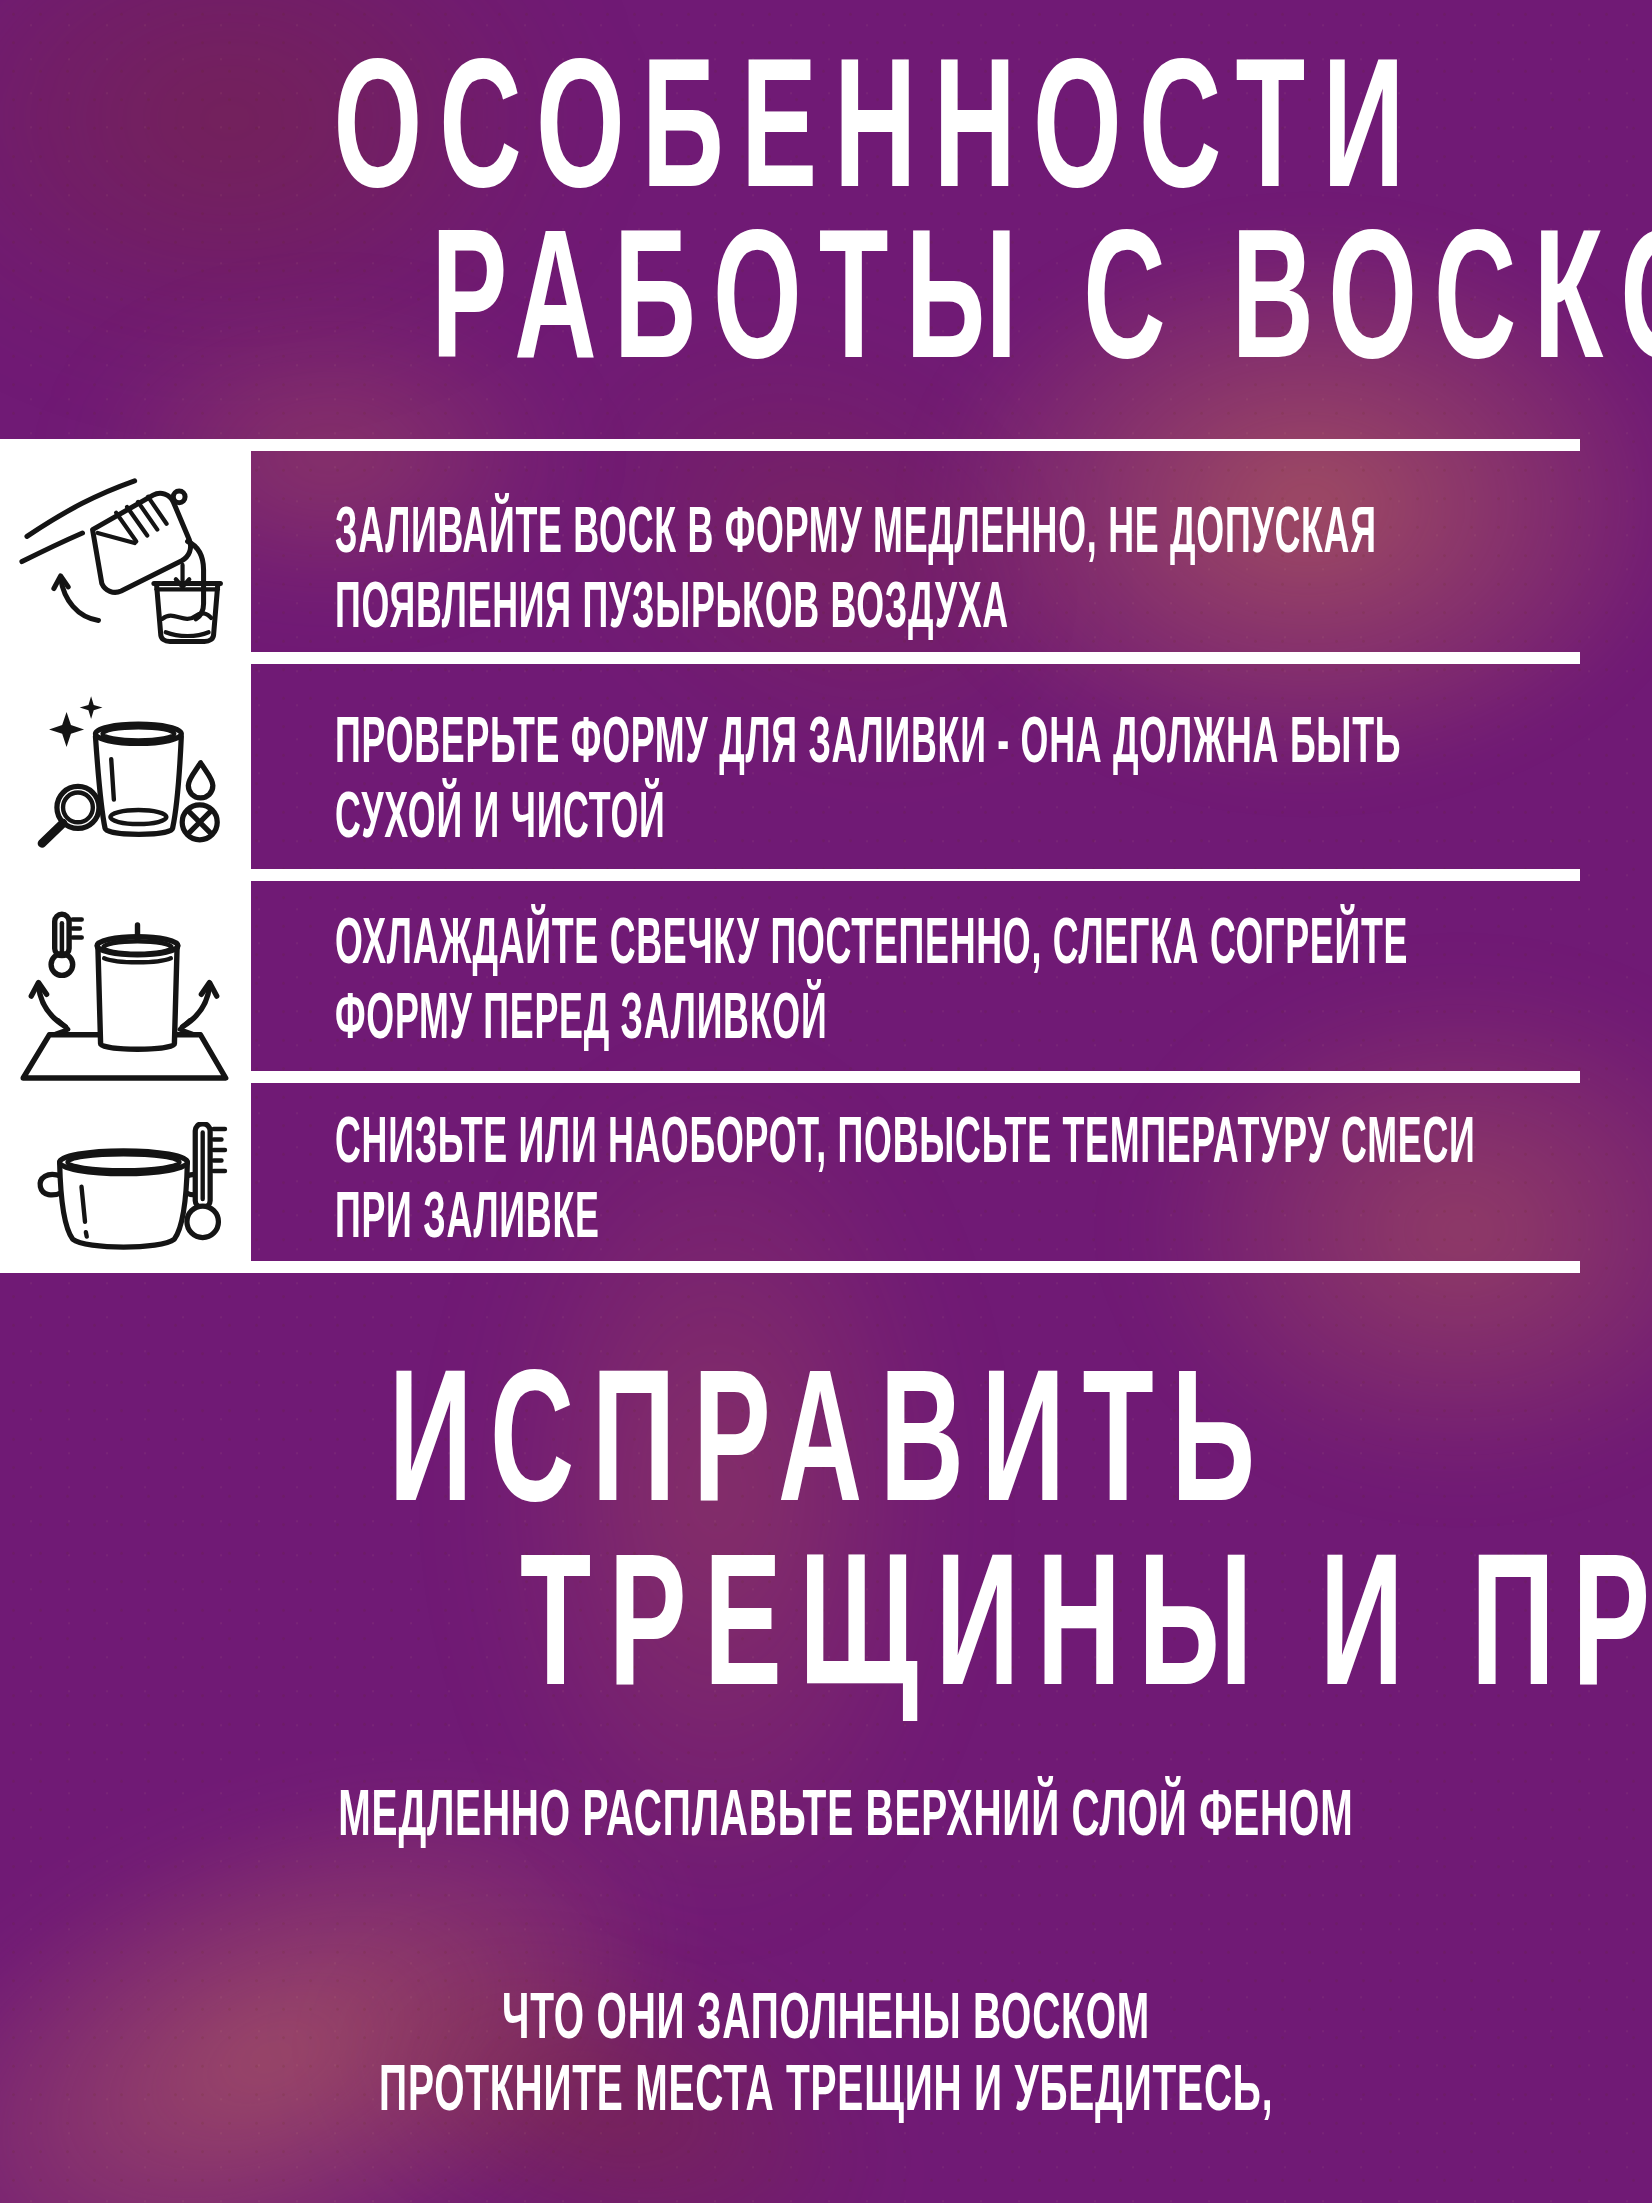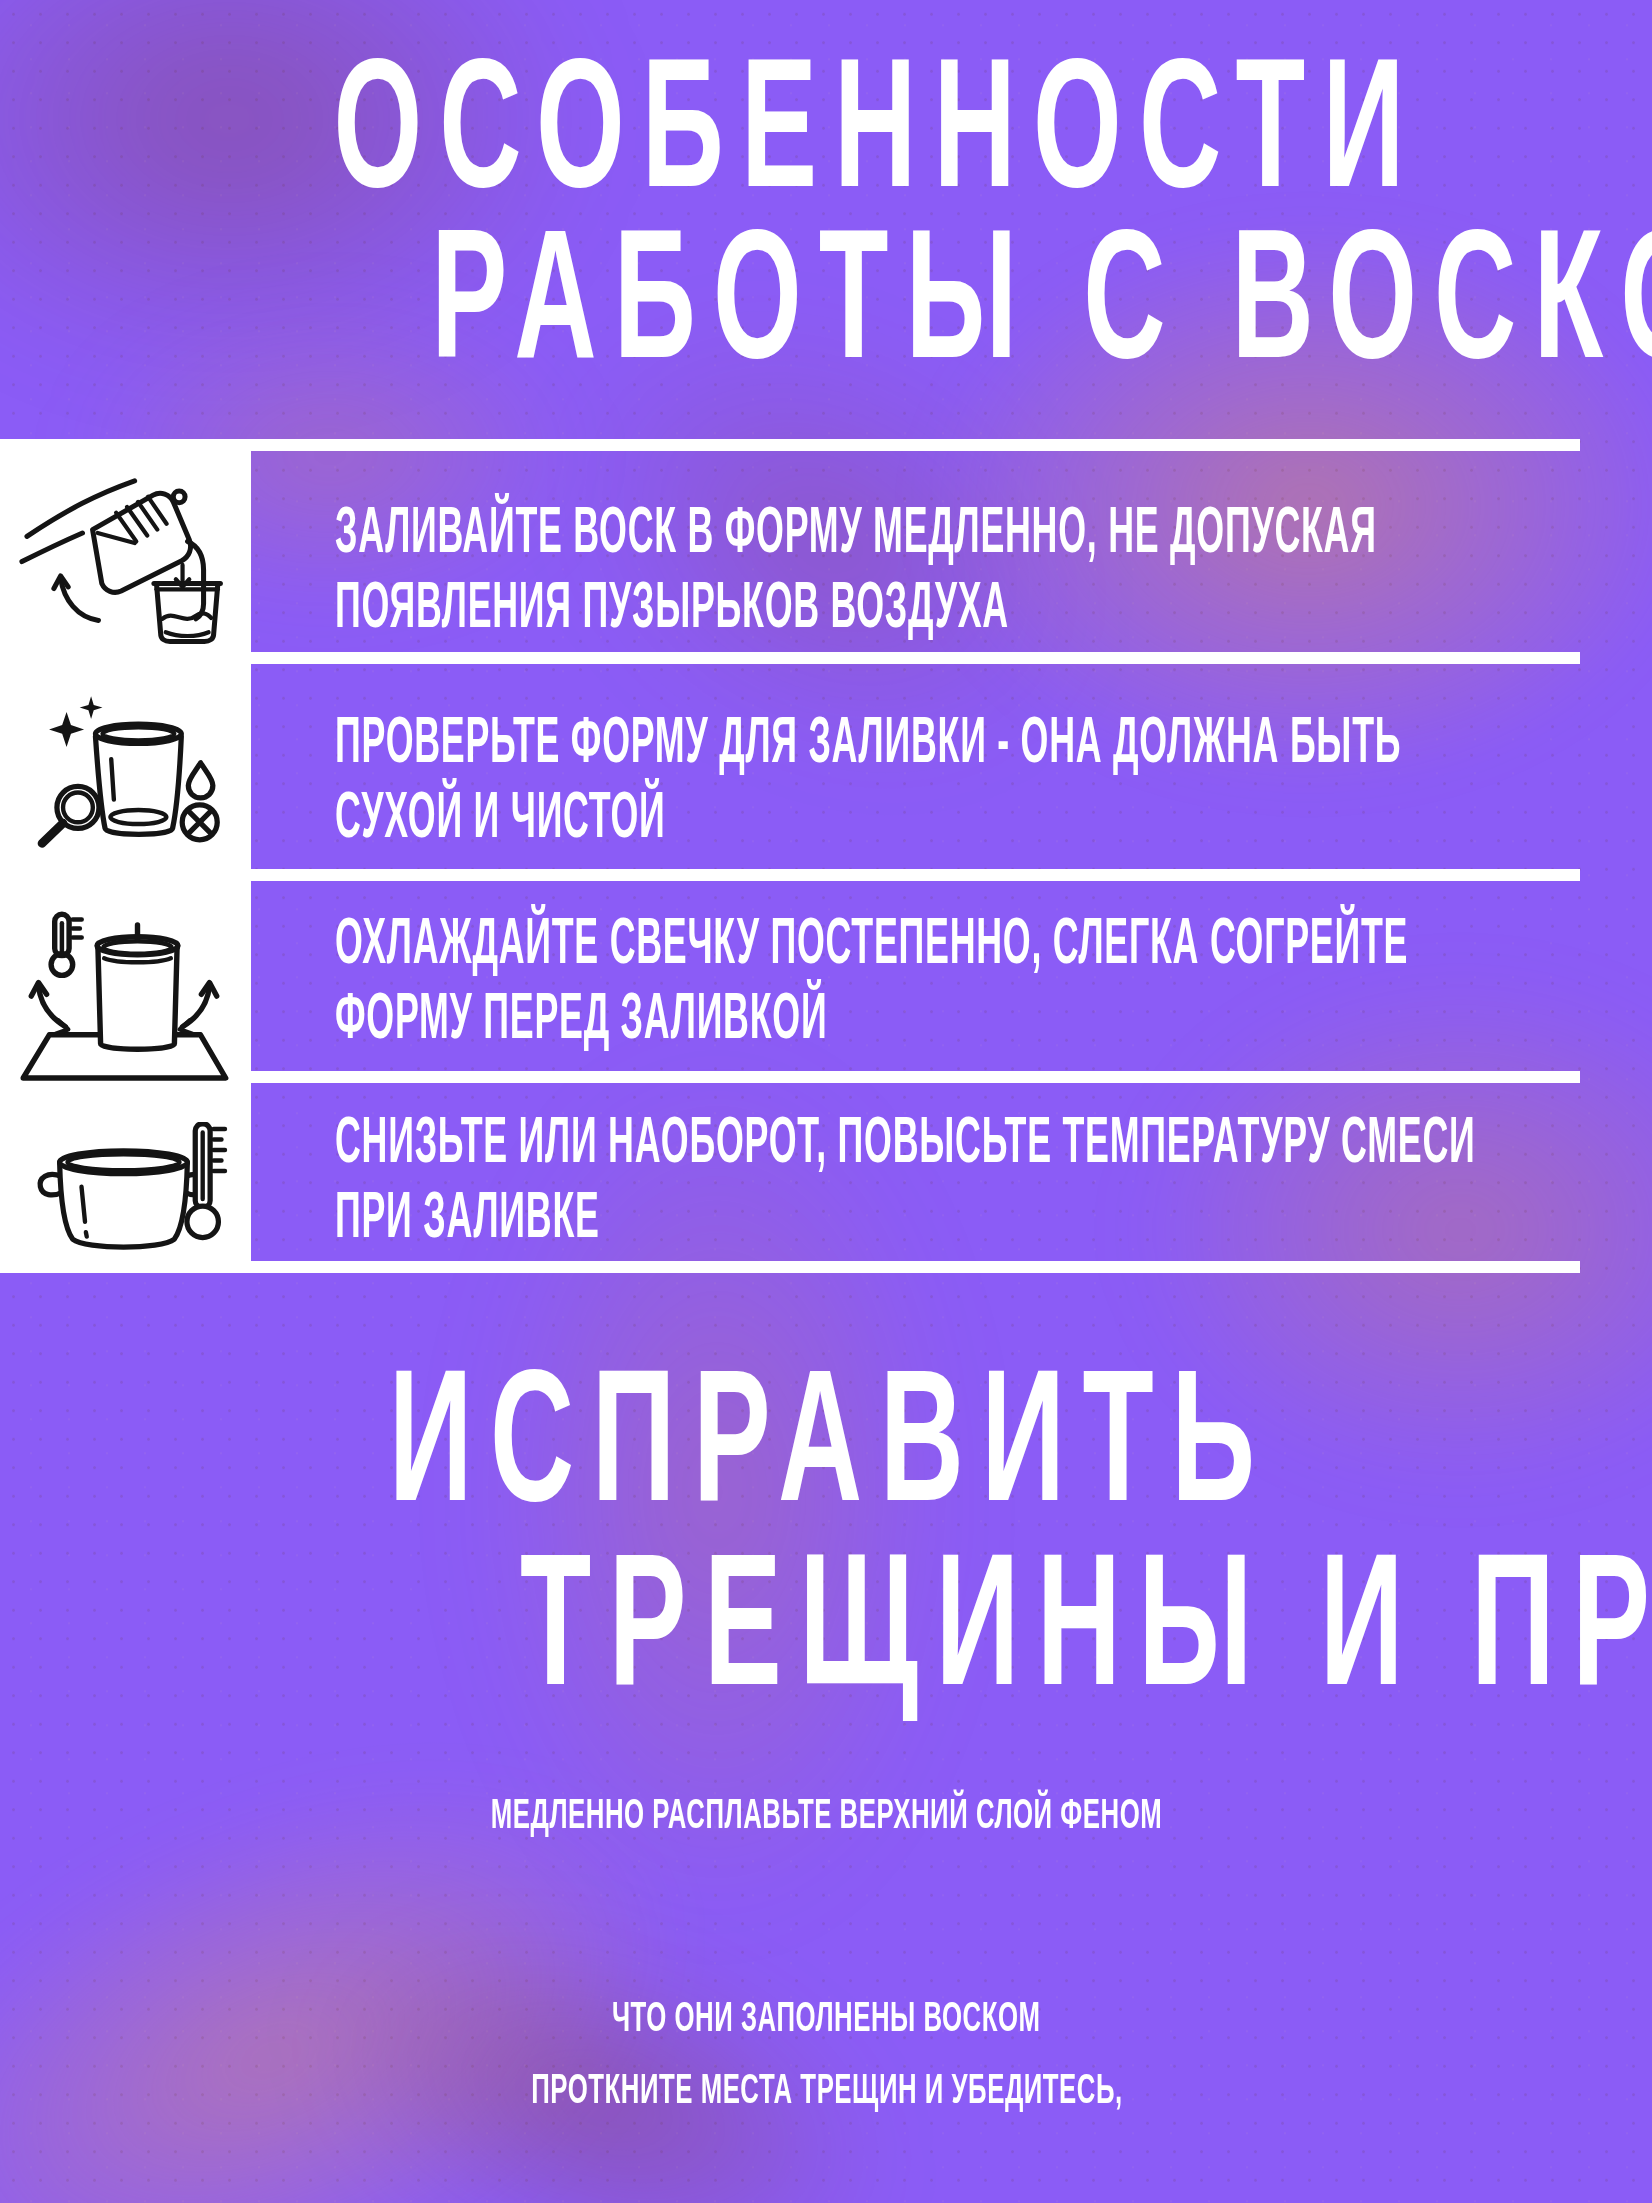--- a/index.html
+++ b/index.html
@@ -1,19 +1,19 @@
 <!DOCTYPE html>
 <html style="font-size:14.7px"><head>
 <meta charset="utf-8">
 <style>
   html,body{margin:0;padding:0;}
   body{width:1653px;height:2204px;overflow:hidden;}
   #poster{
     position:relative;width:1653px;height:2204px;overflow:hidden;
-    background:#8b5cf6;
+    background:#701a75;
     font-family:"Liberation Sans","DejaVu Sans",sans-serif;
     font-weight:bold;color:#ffffff;
   }
   
   .blob{position:absolute;pointer-events:none;}
   .b1{left:918px;top:220px;width:781px;height:569px;border-radius:50%;
       background:radial-gradient(ellipse at center,rgba(231,152,72,.40),rgba(231,152,72,0) 70%);filter:blur(27.5px);}
   .b2{left:1130px;top:973px;width:661px;height:514px;border-radius:50%;
       background:radial-gradient(ellipse at center,rgba(224,144,66,.30),rgba(224,144,66,0) 70%);filter:blur(37px);}
   .b3{left:-165px;top:1818px;width:872px;height:478px;border-radius:50%;transform:rotate(-24deg);
@@ -39,21 +39,21 @@
   
   .cx{display:inline-block;white-space:nowrap;}
   .t-scale{transform:scaleX(.62);transform-origin:50% 50%;letter-spacing:.15em;}
   .b-scale{transform:scaleX(.56);transform-origin:0 50%;letter-spacing:.02em;}
   .p-scale{transform:scaleX(.60);transform-origin:50% 50%;letter-spacing:.02em;}
   .title{position:absolute;left:0;top:37px;width:1653px;text-align:center;
          font-size:184px;line-height:171px;}
   .title2{position:absolute;left:4px;top:1343px;width:1653px;text-align:center;
           font-size:188px;line-height:184px;}
   .tip-text{position:absolute;left:335px;font-size:64px;line-height:75px;}
-  .para{position:absolute;left:0;width:1653px;text-align:center;font-size:43px;line-height:72px;}
+  .para{position:absolute;left:0;width:1653px;text-align:center;font-size:65px;line-height:72px;}
   
   .icon-col{position:absolute;left:0;top:439px;width:251px;height:834px;background:#ffffff;}
   .sep{position:absolute;left:0;width:1580px;height:12px;background:#ffffff;}
   .s1{top:439px;} .s2{top:652px;} .s3{top:869px;} .s4{top:1071px;} .s5{top:1261px;}
   .icon{position:absolute;}
   .i1{left:11px;top:459px;width:222px;height:185px;}
   .i2{left:13.8px;top:687px;width:219px;height:176px;}
   .i3{left:9.2px;top:907px;width:230px;height:180px;}
   .i4{left:13.8px;top:1122px;width:219px;height:140px;}
   .icon svg{width:100%;height:100%;}

